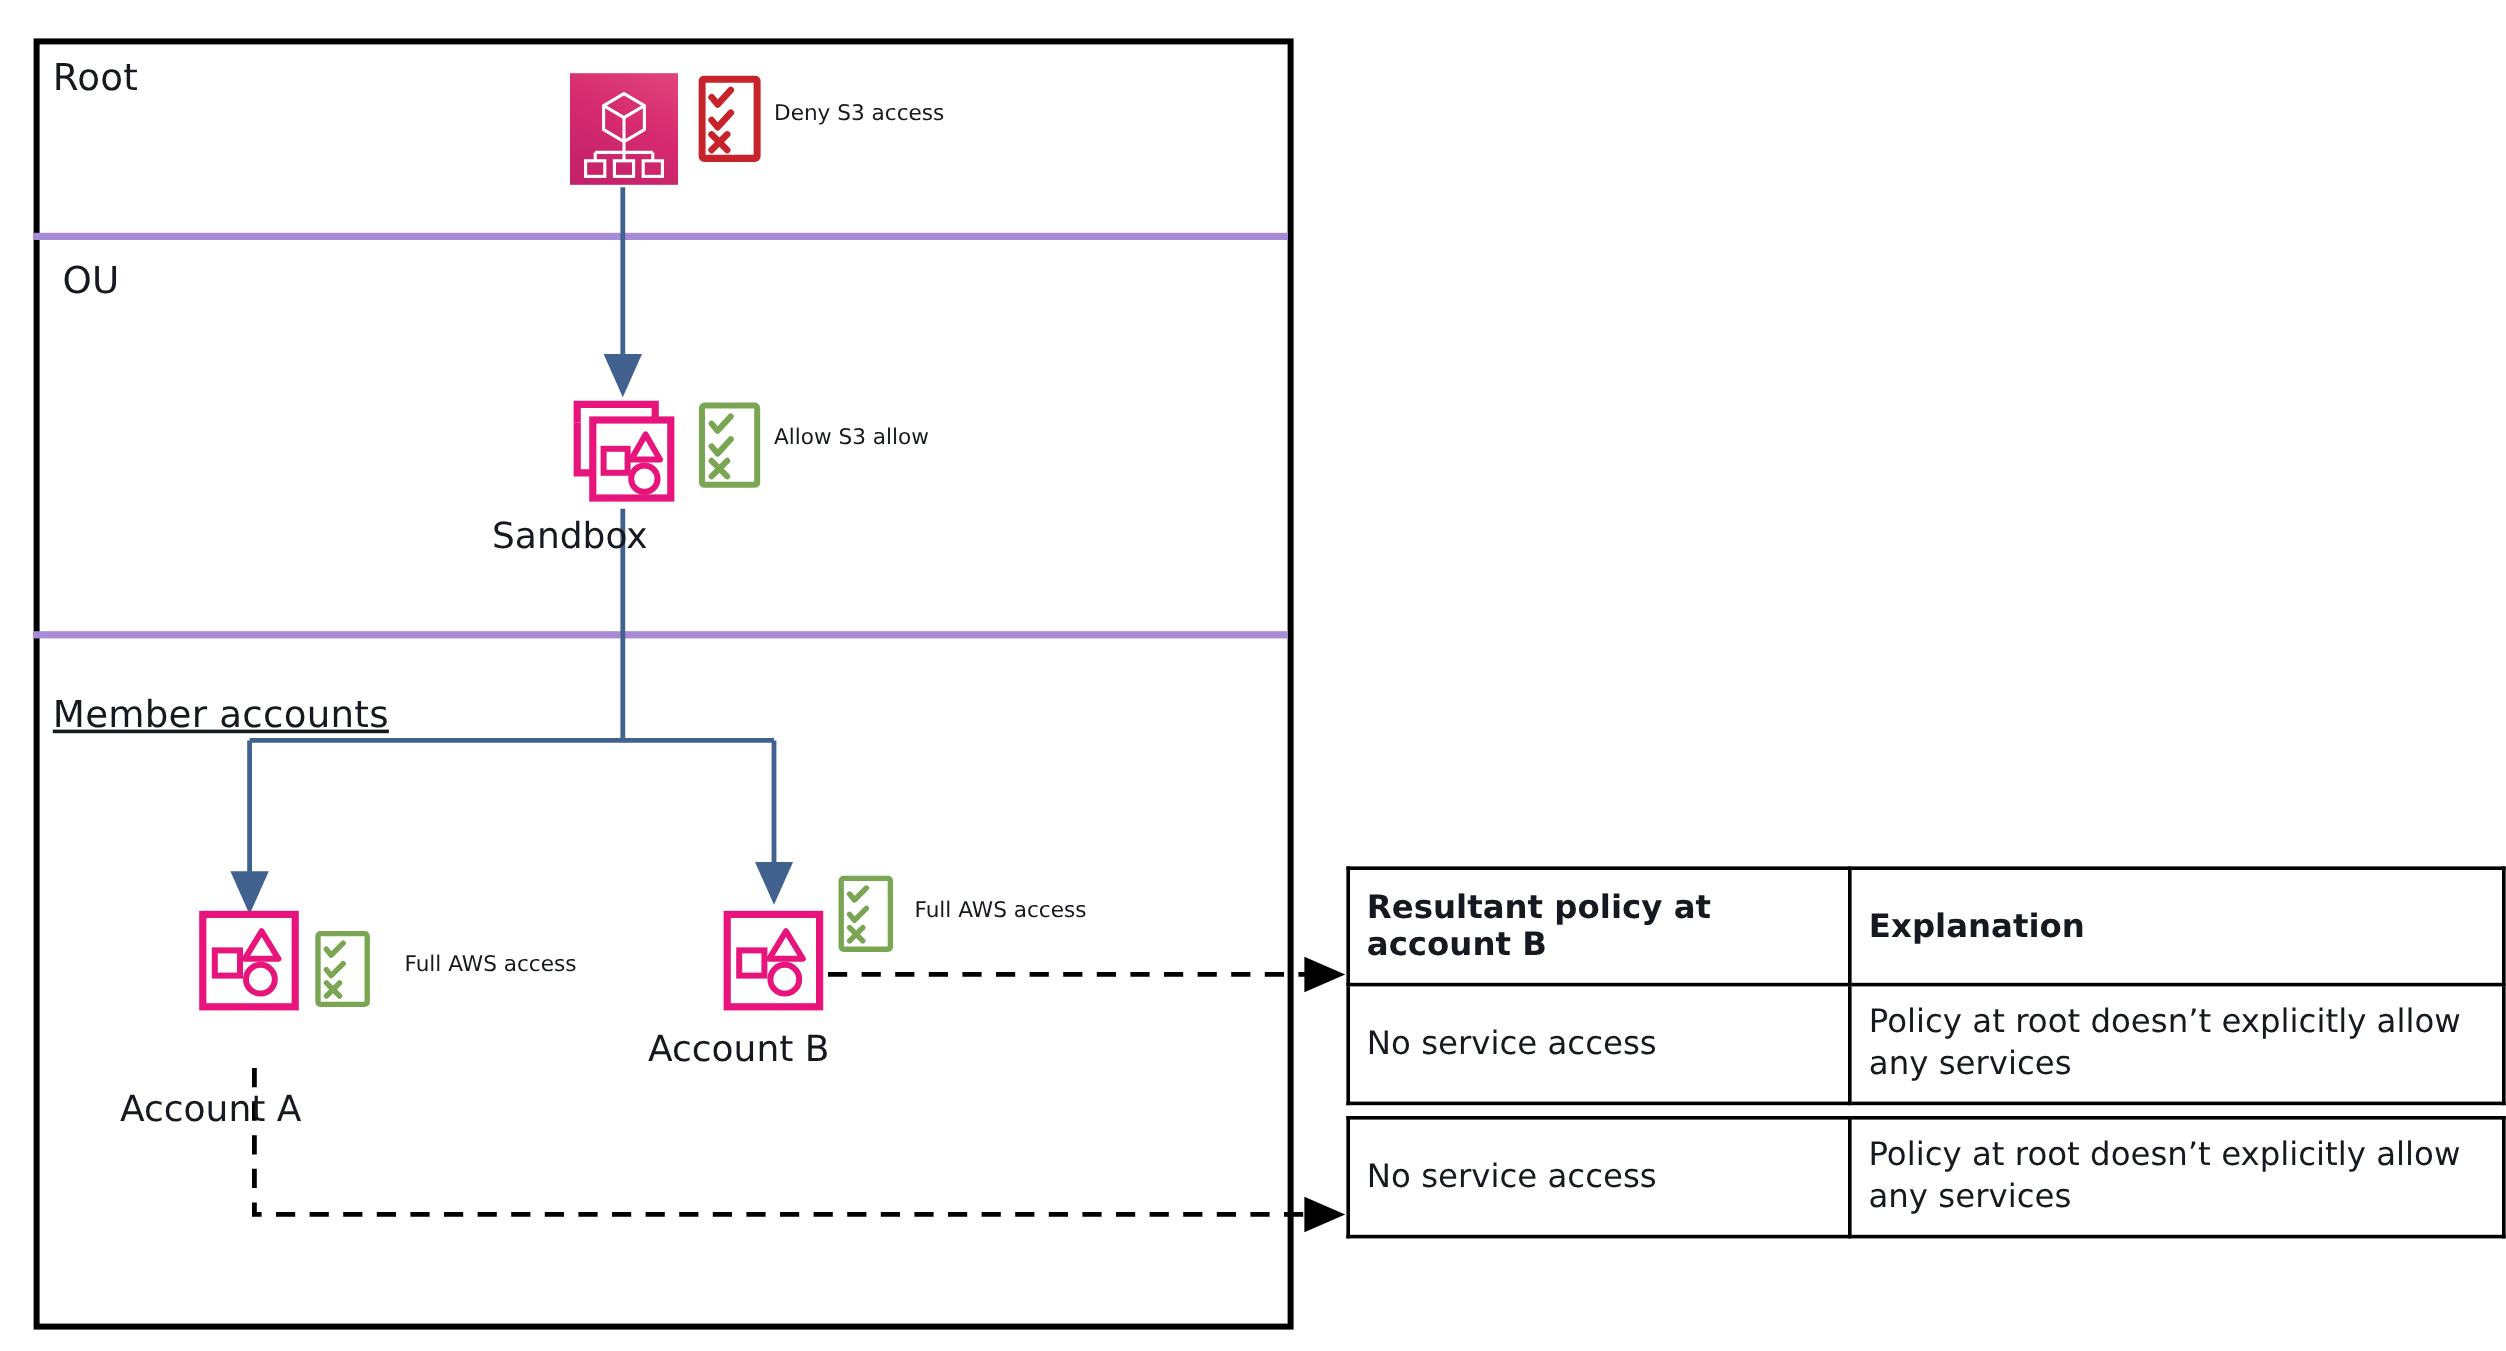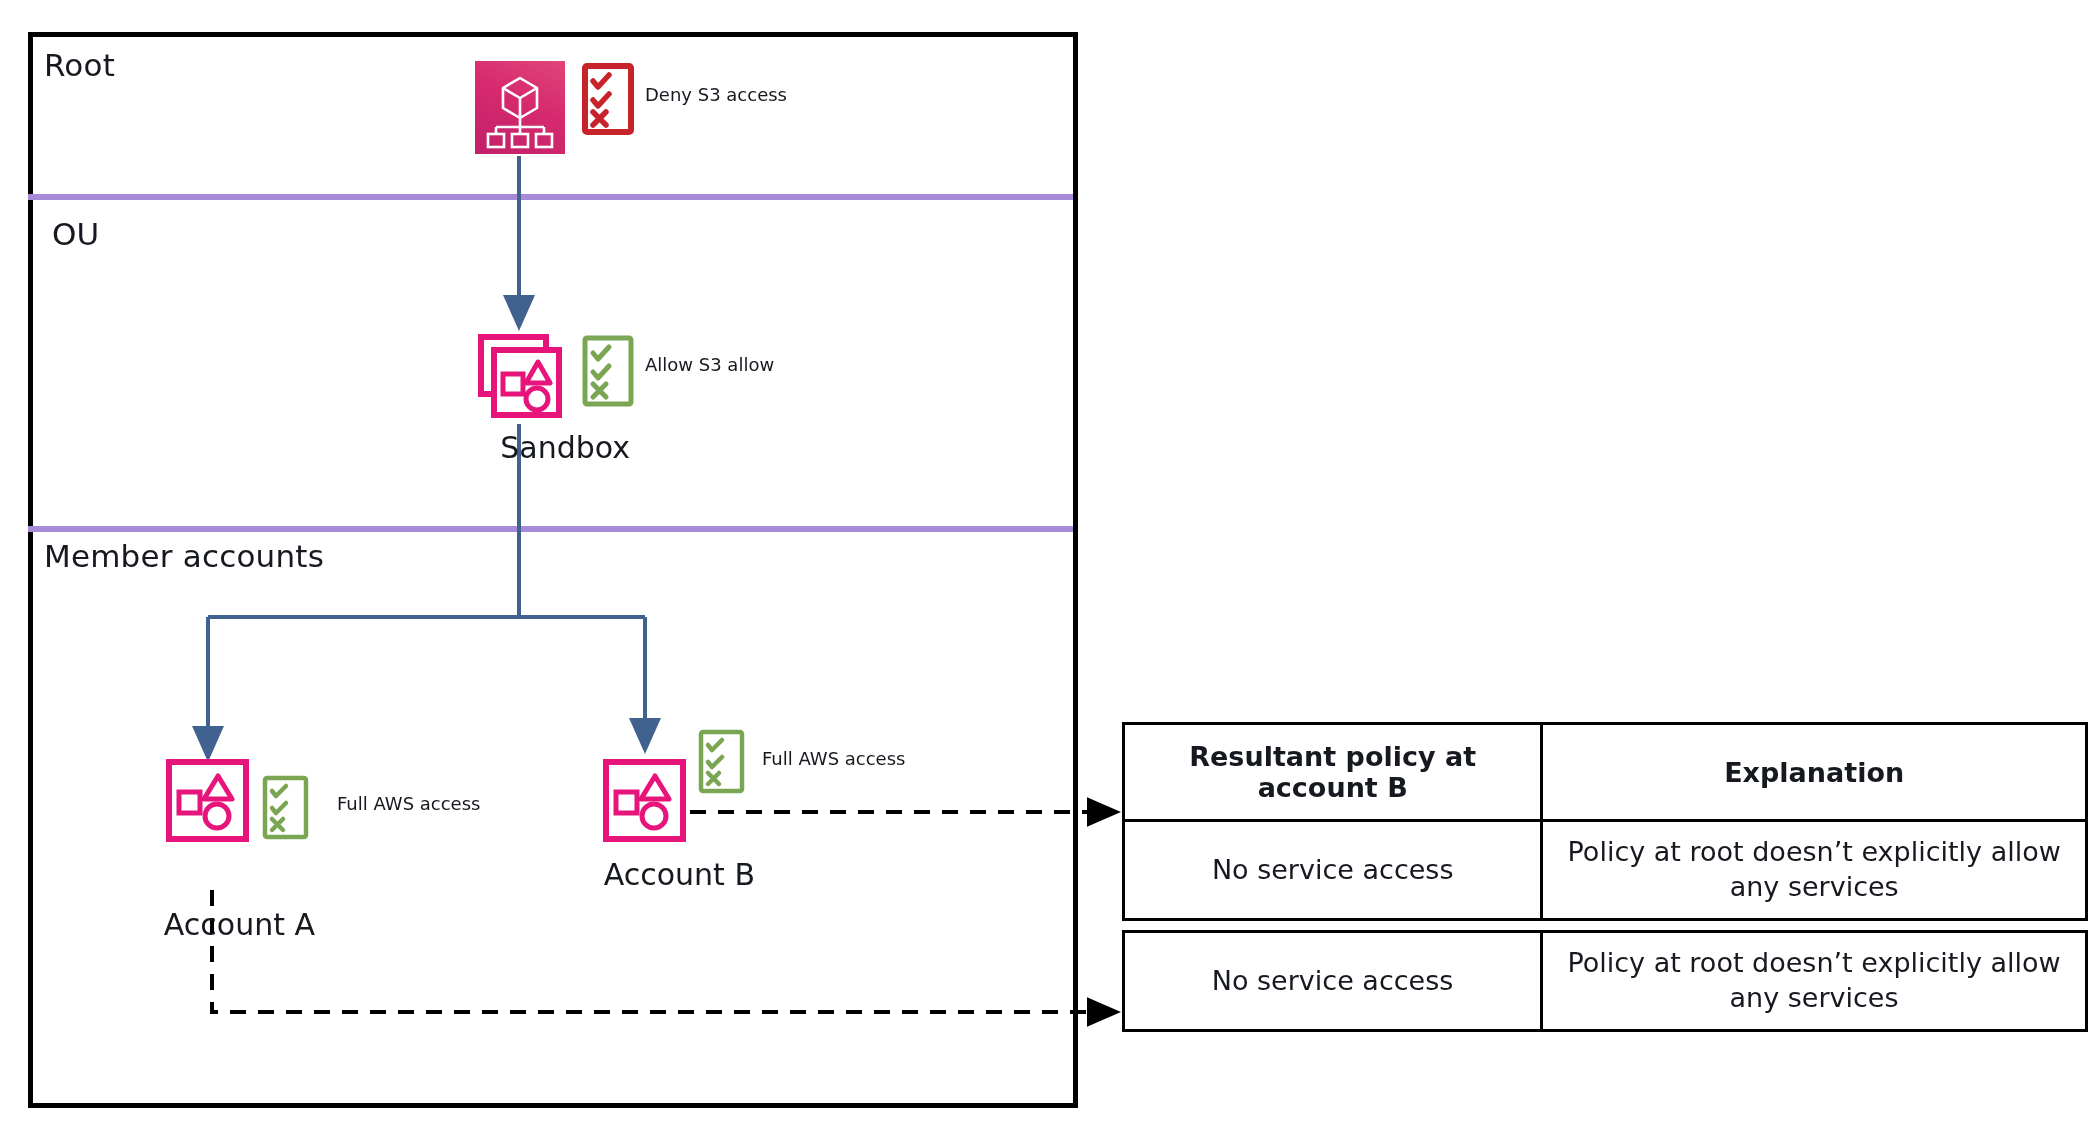--- a/index.html
+++ b/index.html
@@ -47,27 +47,27 @@
   
   .zone-label {
     position: absolute;
     font-size: 31px;
     color: #16191f;
     letter-spacing: 0.2px;
     white-space: nowrap;
   }
   .zone-label.root   { left: 44px;  top: 47px; }
   .zone-label.ou     { left: 52px;  top: 216px; }
-  .zone-label.member { left: 44px;  top: 538px; }
+  .zone-label.member { left: 44px;  top: 578px; text-decoration: underline; }
   .node-label {
     position: absolute;
     font-size: 30px;
     color: #16191f;
     white-space: nowrap;
-    text-align: right;
+    text-align: left;
   }
 
   
   .org-icon {
     position: absolute;
     left: 475px;
     top: 61px;
     width: 90px;
     height: 93px;
     background: linear-gradient(205deg, #e0457b 0%, #d62a6e 45%, #c0206a 100%);
@@ -103,21 +103,20 @@
 
   
   .result-table {
     position: absolute;
     border-collapse: collapse;
     background: #ffffff;
     table-layout: fixed;
   }
   .result-table td {
     border: 3px solid #000000;
-    text-align: center;
     vertical-align: middle;
     color: #16191f;
     padding: 8px 14px;
   }
   .result-table td.col-a { width: 410px; }
   .result-table td.col-b { width: 545px; }
   .result-table tr.head td {
     font-weight: bold;
     font-size: 27px;
     height: 78px;

